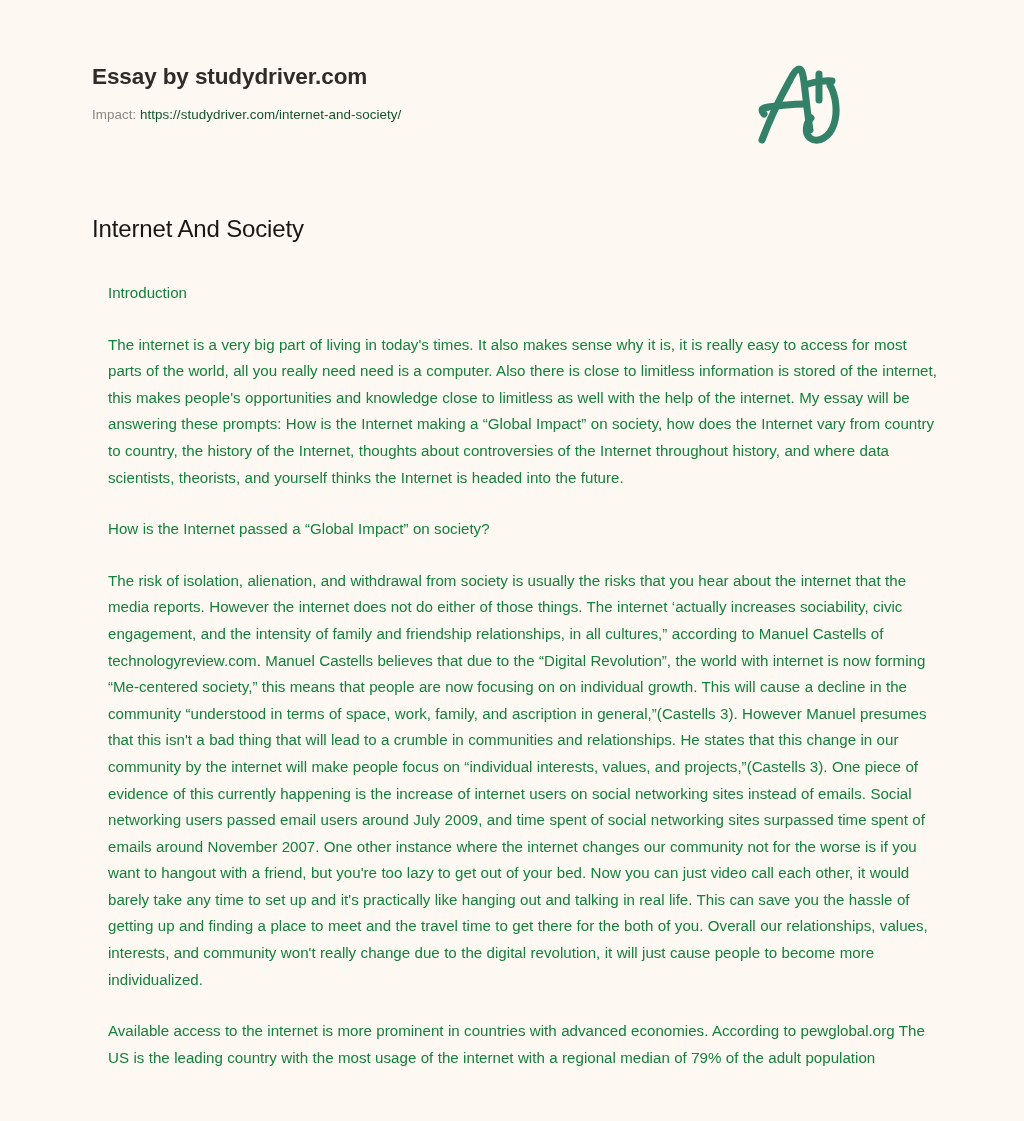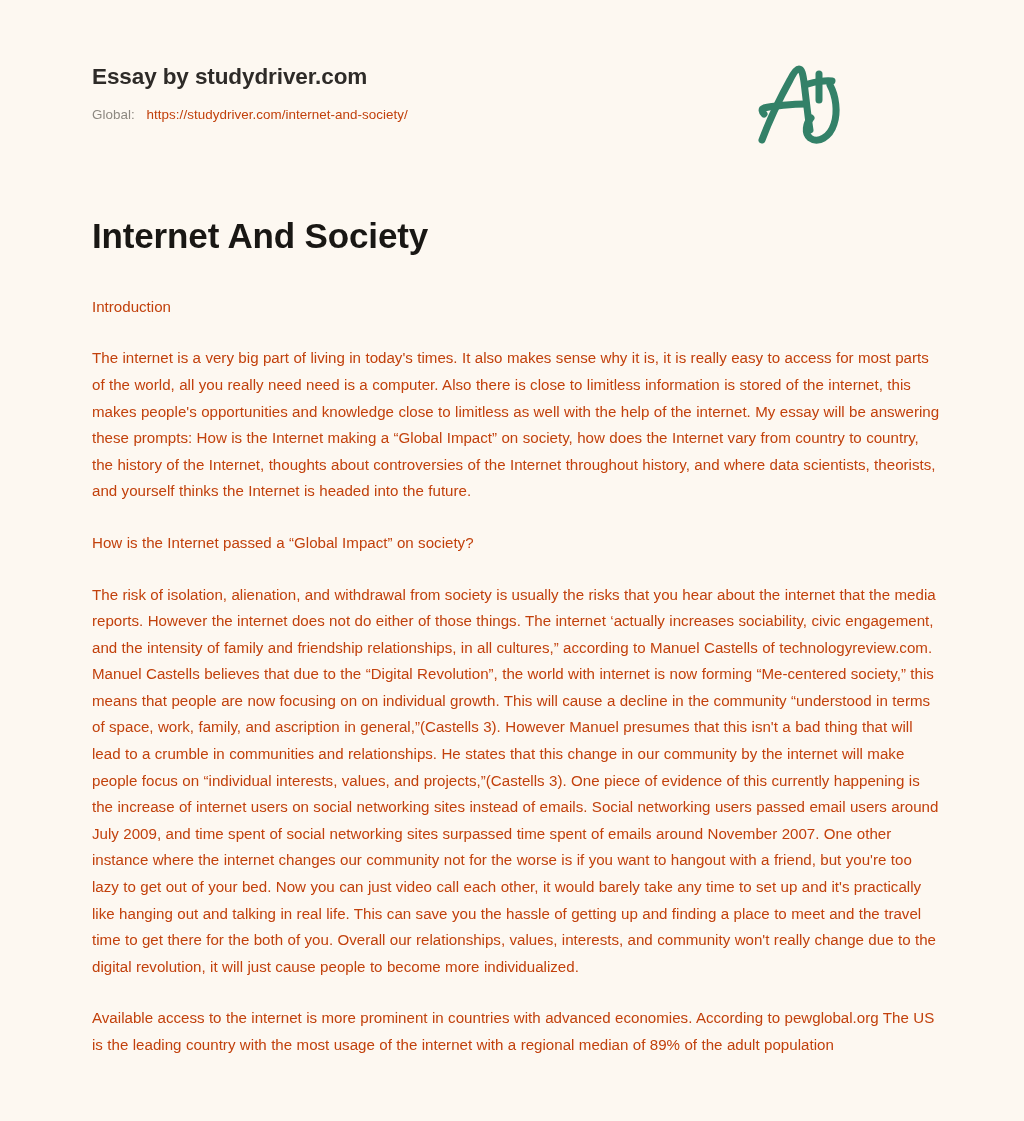--- a/index.html
+++ b/index.html
@@ -44,80 +44,79 @@
 
   .source-line {
     margin-top: 16px;
     font-size: 13.4px;
     line-height: 1.3;
     color: #8d8880;
     letter-spacing: 0.05px;
   }
 
   .source-link {
-    color: #c2410c;
+    color: #14532d;
     text-decoration: none;
-    margin-left: 8px;
   }
 
   
   .logo {
     position: absolute;
     right: 74px;
     top: 52px;
     width: 110px;
     height: 110px;
   }
   .logo svg {
     display: block;
     width: 100%;
     height: 100%;
   }
 
   
   .doc-title {
     margin: 0;
     padding-top: 94px;
-    font-size: 35px;
-    font-weight: 700;
+    font-size: 24px;
+    font-weight: 400;
     letter-spacing: -0.15px;
     color: #191714;
     line-height: 1.25;
   }
 
   
   .content {
     padding-top: 36px;
     width: 850px;
   }
 
   .content p {
-    margin: 0 0 25px 0;
+    margin: 0 0 25px 16px;
     font-size: 15.1px;
     line-height: 26.6px;
-    color: #c2410c;
+    color: #15803d;
     letter-spacing: 0.01px;
     text-align: left;
     word-spacing: 0.2px;
   }
 
   .content p.heading-q {
     margin-bottom: 25px;
   }
 </style>
 </head>
 <body>
 
 <div class="page">
 
   <div class="header">
     <div class="brand-line">Essay by studydriver.com</div>
 
     <div class="source-line">
-      <span>Global:</span>
+      <span>Impact:</span>
       <a class="source-link" href="#">https://studydriver.com/internet-and-society/</a>
     </div>
 
     <div class="logo">
       <svg viewBox="0 0 110 110" xmlns="http://www.w3.org/2000/svg" fill="none" stroke="#338168" stroke-linecap="round" stroke-linejoin="round">
 
         <path d="M14 88 C 20 72, 32 46, 42 28 C 45 22, 48 17, 51 17 C 54 17, 55 23, 56 30 C 58 46, 60 66, 62 78" stroke-width="7"></path>
 
         <path d="M16 62 C 14 60, 13 57, 16 56 C 24 54, 45 52, 58 52" stroke-width="7"></path>
 
@@ -130,16 +129,16 @@
     </div>
   </div>
 
   <h1 class="doc-title">Internet And Society</h1>
 
   <div class="content">
     <p class="heading-q">Introduction</p>
     <p>The internet is a very big part of living in today's times. It also makes sense why it is, it is really easy to access for most parts of the world, all you really need need is a computer. Also there is close to limitless information is stored of the internet, this makes people's opportunities and knowledge close to limitless as well with the help of the internet. My essay will be answering these prompts: How is the Internet making a “Global Impact” on society, how does the Internet vary from country to country, the history of the Internet, thoughts about controversies of the Internet throughout history, and where data scientists, theorists, and yourself thinks the Internet is headed into the future.</p>
     <p class="heading-q">How is the Internet passed a “Global Impact” on society?</p>
     <p>The risk of isolation, alienation, and withdrawal from society is usually the risks that you hear about the internet that the media reports. However the internet does not do either of those things. The internet ‘actually increases sociability, civic engagement, and the intensity of family and friendship relationships, in all cultures,” according to Manuel Castells of technologyreview.com. Manuel Castells believes that due to the “Digital Revolution”, the world with internet is now forming “Me-centered society,” this means that people are now focusing on on individual growth. This will cause a decline in the community “understood in terms of space, work, family, and ascription in general,”(Castells 3). However Manuel presumes that this isn't a bad thing that will lead to a crumble in communities and relationships. He states that this change in our community by the internet will make people focus on “individual interests, values, and projects,”(Castells 3). One piece of evidence of this currently happening is the increase of internet users on social networking sites instead of emails. Social networking users passed email users around July 2009, and time spent of social networking sites surpassed time spent of emails around November 2007. One other instance where the internet changes our community not for the worse is if you want to hangout with a friend, but you're too lazy to get out of your bed. Now you can just video call each other, it would barely take any time to set up and it's practically like hanging out and talking in real life. This can save you the hassle of getting up and finding a place to meet and the travel time to get there for the both of you. Overall our relationships, values, interests, and community won't really change due to the digital revolution, it will just cause people to become more individualized.</p>
-    <p>Available access to the internet is more prominent in countries with advanced economies. According to pewglobal.org The US is the leading country with the most usage of the internet with a regional median of 89% of the adult population</p>
+    <p>Available access to the internet is more prominent in countries with advanced economies. According to pewglobal.org The US is the leading country with the most usage of the internet with a regional median of 79% of the adult population</p>
   </div>
 
 </div>
 
 </body></html>

